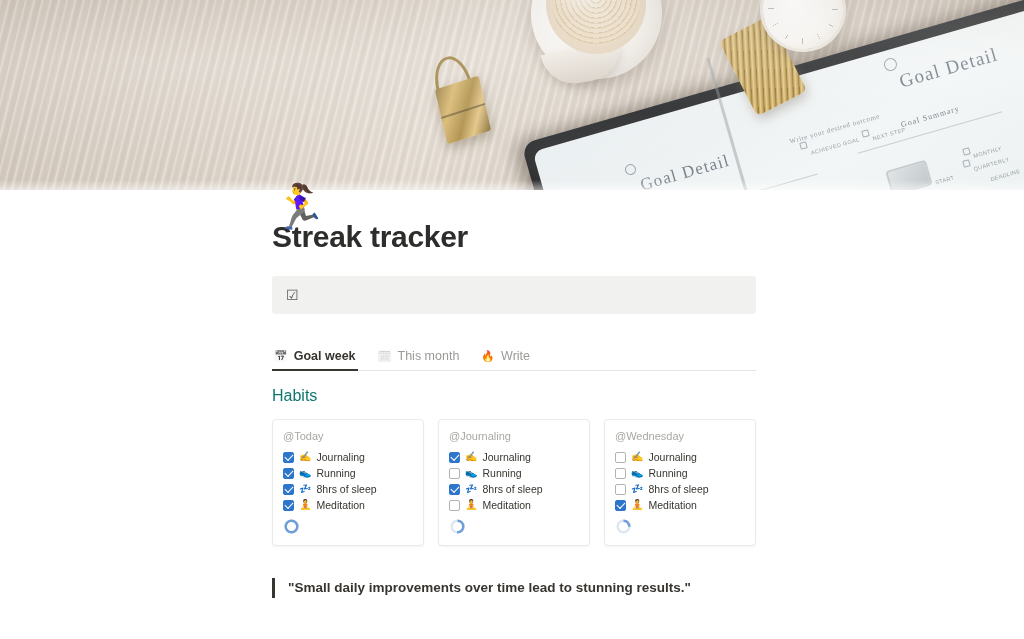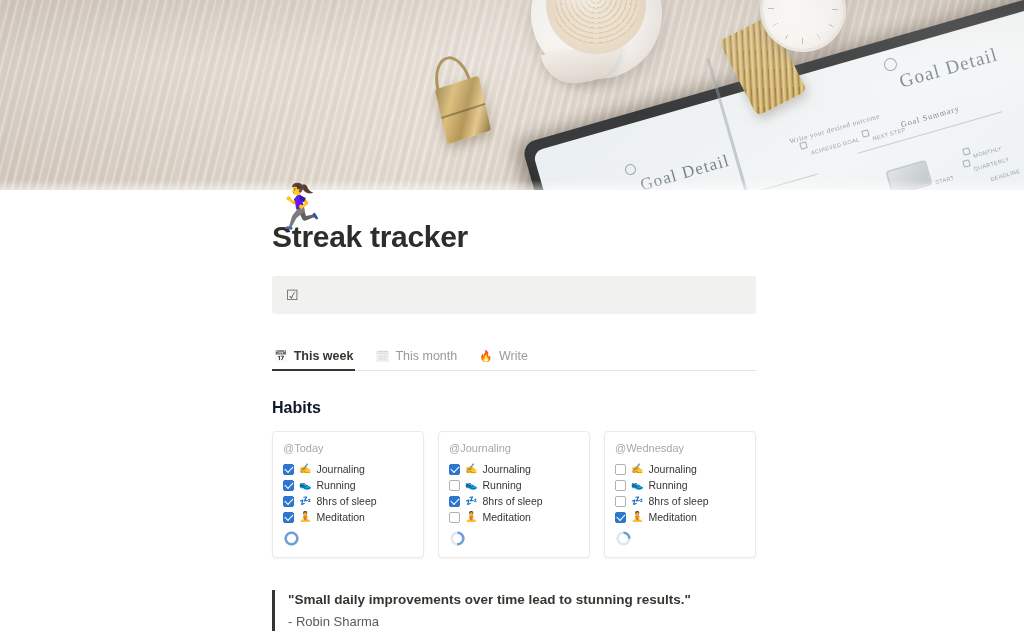--- a/index.html
+++ b/index.html
@@ -254,24 +254,24 @@
   .tab.active:after {
     content:""; position:absolute; left:0; right:0; bottom:-1px;
     height:2px; background:#37352f;
   }
   .tab-ico { font-size:11px; line-height:1; display:inline-block; }
   .tab .tab-ico { filter: grayscale(1) opacity(0.55); }
   .tab.active .tab-ico { filter: grayscale(1) opacity(0.95); }
   .tab.streak .tab-ico { filter: none; }
 
   .section-title {
-    margin-top: 28px;
+    margin-top: 16px;
     font-size: 16px;
-    font-weight: bold;
-    color: #0f172a;
+    font-weight: normal;
+    color: #0f766e;
   }
 
   .cards {
     margin-top: 14px;
     display: flex;
     gap: 14px;
     width: 528px;
   }
   .card {
     width: 152px;
@@ -379,21 +379,21 @@
 
     <h1 class="title">Streak tracker</h1>
 
     <div class="callout">
       <span class="callout-icon">☑</span>
     </div>
 
     <div class="tabs">
       <div class="tab active">
         <span class="tab-ico">📅</span>
-        <span>This week</span>
+        <span>Goal week</span>
       </div>
       <div class="tab">
         <span class="tab-ico">🗓</span>
         <span>This month</span>
       </div>
       <div class="tab streak">
         <span class="tab-ico">🔥</span>
         <span>Write</span>
       </div>
     </div>
@@ -489,17 +489,16 @@
             <circle cx="18" cy="18" r="14" fill="none" stroke="#dfe7f2" stroke-width="6"></circle>
             <circle class="ring-fill" cx="18" cy="18" r="14" fill="none" stroke="#6f9fd8" stroke-width="6" stroke-dasharray="87.96" stroke-dashoffset="65.97" transform="rotate(-90 18 18)"></circle>
           </svg>
         </div>
       </div>
 
     </div>
 
     <div class="quote">
       <div class="quote-text">"Small daily improvements over time lead to stunning results."</div>
-      <div class="quote-author">- Robin Sharma</div>
     </div>
 
   </div>
 </div>
 
 </body></html>

